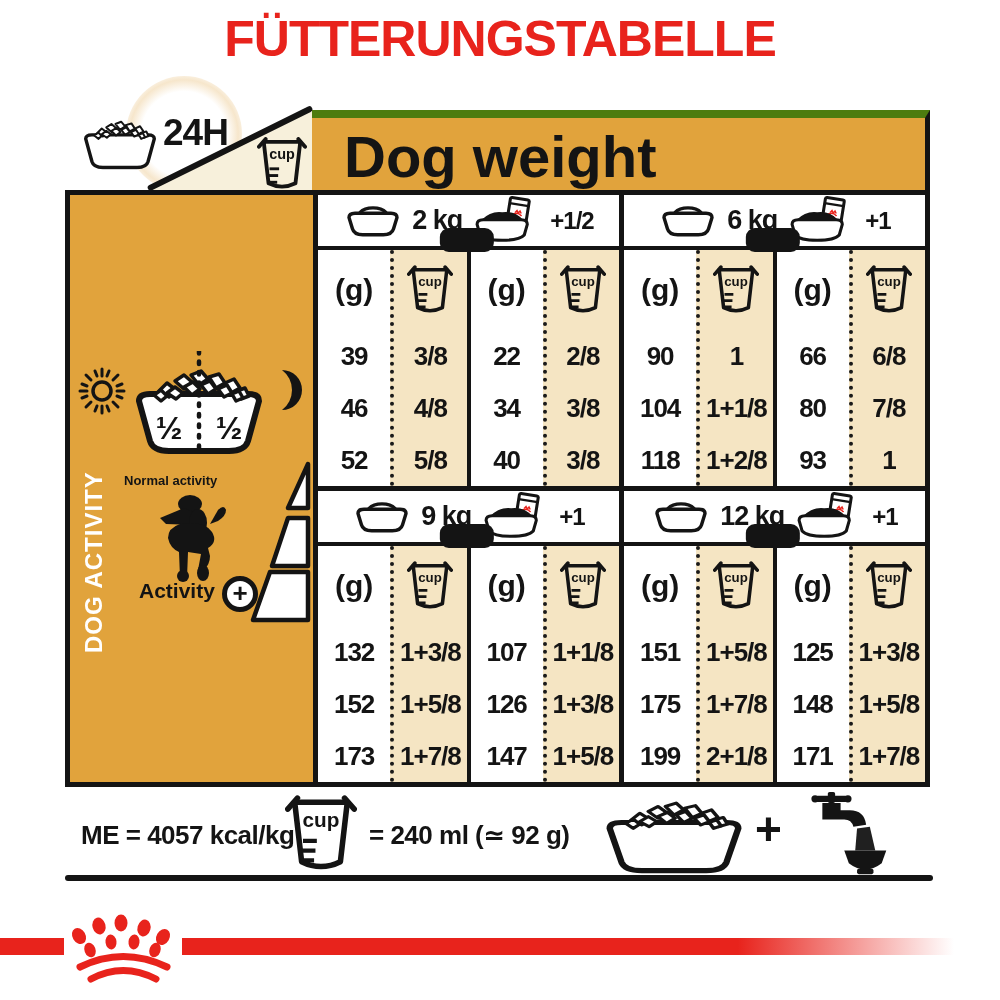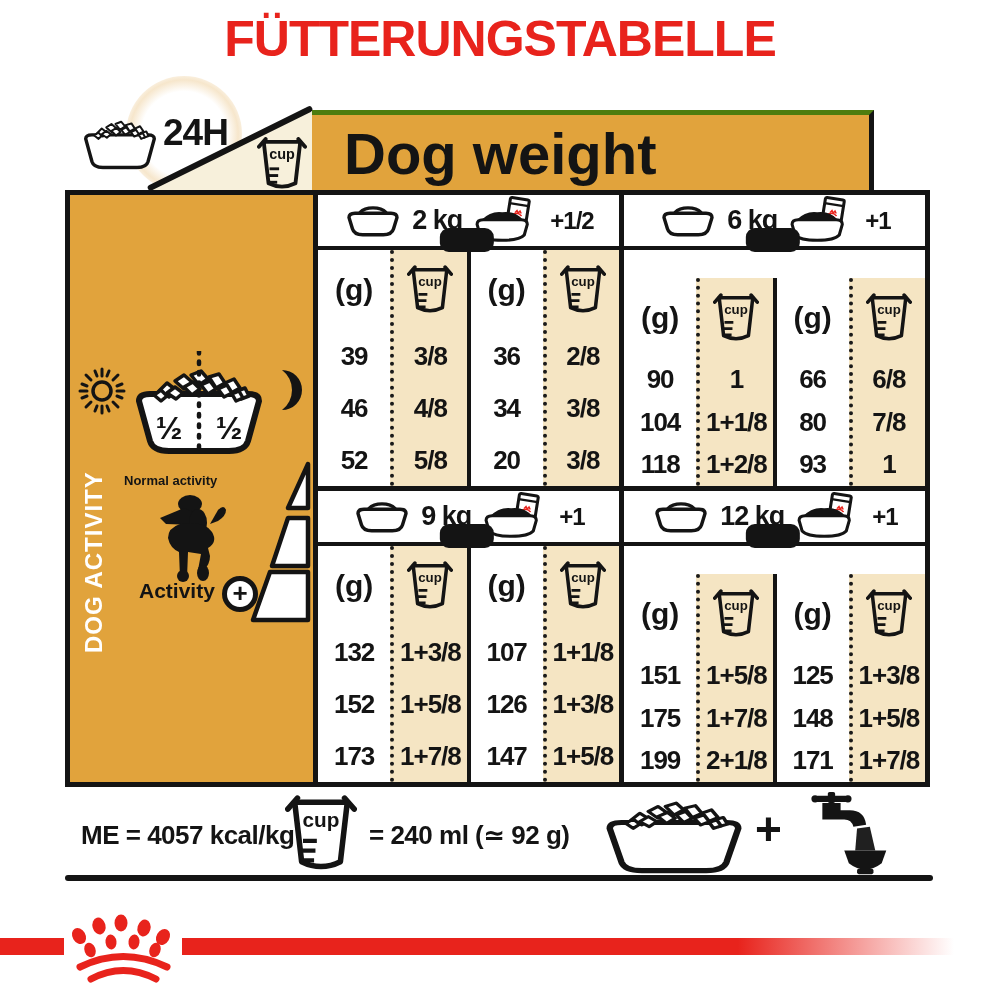--- a/index.html
+++ b/index.html
@@ -14,22 +14,22 @@
   
   .glow{left:126px;top:76px;width:116px;height:116px;border-radius:50%;
         background:radial-gradient(circle,rgba(246,229,201,0) 52%,rgba(246,229,201,.95) 66%,rgba(246,229,201,0) 80%);}
   .bowl24{left:80px;top:116px;width:80px;height:56px;}
   .h24{left:163px;top:112px;font-size:37px;font-weight:800;letter-spacing:-1px;}
   .tri{left:152px;top:110px;width:161px;height:80px;background:#F7F0DB;
        clip-path:polygon(0 100%,100% 0,100% 100%);}
   .diag{left:148px;top:186px;width:183px;height:6px;background:#141414;
         transform:rotate(-26.3deg);transform-origin:0 50%;border-radius:3px;}
   .cornercup{left:257px;top:137px;width:50px;height:54px;}
-  .band{left:312px;top:110px;width:562px;height:82px;background:#E1A33C;box-sizing:border-box;
-        border-top:5px solid #4d7c0f;border-right:5px solid #141414;}
+  .band{left:312px;top:110px;width:618px;height:82px;background:#E1A33C;box-sizing:border-box;
+        border-top:8px solid #4d7c0f;border-right:5px solid #141414;}
   .band .t{position:absolute;left:32px;top:2px;font-size:58px;font-weight:700;line-height:74px;}
 
   
   .sidebar{left:65px;top:190px;width:248px;height:597px;background:#E1A33C;box-sizing:border-box;
            border:5px solid #141414;border-right:none;}
   .sidebar .in{position:relative;width:100%;height:100%;}
   .sun{left:8px;top:172px;width:48px;height:48px;}
   .halfbowl{left:55px;top:156px;width:148px;height:110px;}
   .moon{left:200px;top:172px;width:38px;height:46px;}
   .vtitle{left:10px;top:258px;height:218px;width:34px;writing-mode:vertical-rl;transform:rotate(180deg);
@@ -41,21 +41,21 @@
             border-radius:50%;text-align:center;}
   .pluscirc span{display:block;font-size:26px;font-weight:900;line-height:24px;}
   .ramp{left:180px;top:265px;width:64px;height:170px;}
 
   
   .tbl{left:313px;top:190px;width:617px;height:597px;background:#fff;box-sizing:border-box;
        border:5px solid #141414;display:flex;flex-direction:column;}
   .sec{flex:1;display:flex;min-height:0;}
   .sec + .sec{border-top:5px solid #141414;}
   .group{flex:1;display:flex;flex-direction:column;min-width:0;}
-  .group + .group{border-left:5px solid #141414;gap:28px;}
+  .group + .group{border-left:5px solid #141414;}
   .ghead{height:51px;flex:none;position:relative;display:flex;align-items:center;justify-content:center;
          gap:9px;border-bottom:4px solid #141414;background:#fff;}
   .ghead .w{font-size:27px;font-weight:800;letter-spacing:-1px;}
   .ghead .add{font-size:24px;font-weight:800;letter-spacing:-1px;}
   .icbowl{width:60px;height:36px;flex:none;}
   .icwet{width:70px;height:50px;flex:none;margin-top:-4px;}
   .tab{position:absolute;bottom:-6px;left:50%;transform:translateX(-54%);width:54px;height:24px;
        background:#141414;border-radius:9px;}
   .gbody{flex:1;display:flex;min-height:0;}
   .sub{flex:1;display:flex;min-width:0;}
@@ -271,23 +271,23 @@
                   </svg>
                 </div>
               <div class="cell">3/8</div>
               <div class="cell">4/8</div>
               <div class="cell">5/8</div>
             </div>
           </div>
           <div class="sub">
             <div class="col">
               <div class="colhead">(g)</div>
-              <div class="cell">36</div>
+              <div class="cell">22</div>
               <div class="cell">34</div>
-              <div class="cell">20</div>
+              <div class="cell">40</div>
             </div>
             <div class="col cupc">
               <div class="colhead">
                   <svg viewBox="0 0 52 56">
                     <use href="#sym-cup"></use>
                   </svg>
                 </div>
               <div class="cell">2/8</div>
               <div class="cell">3/8</div>
               <div class="cell">3/8</div>

